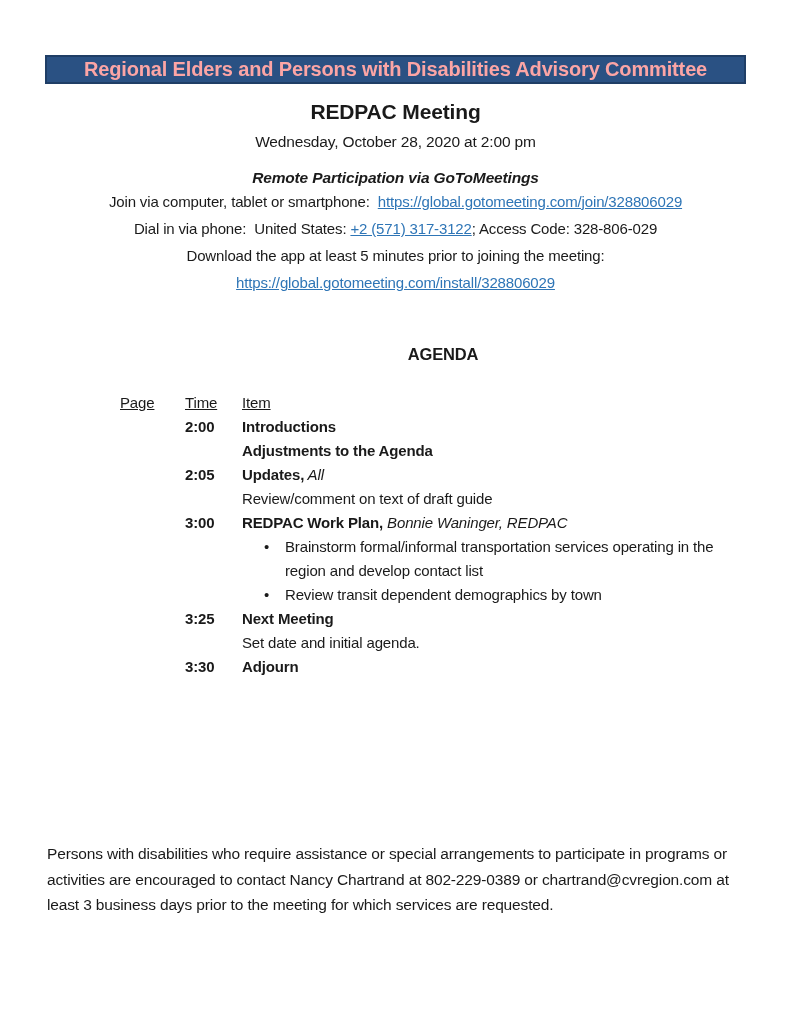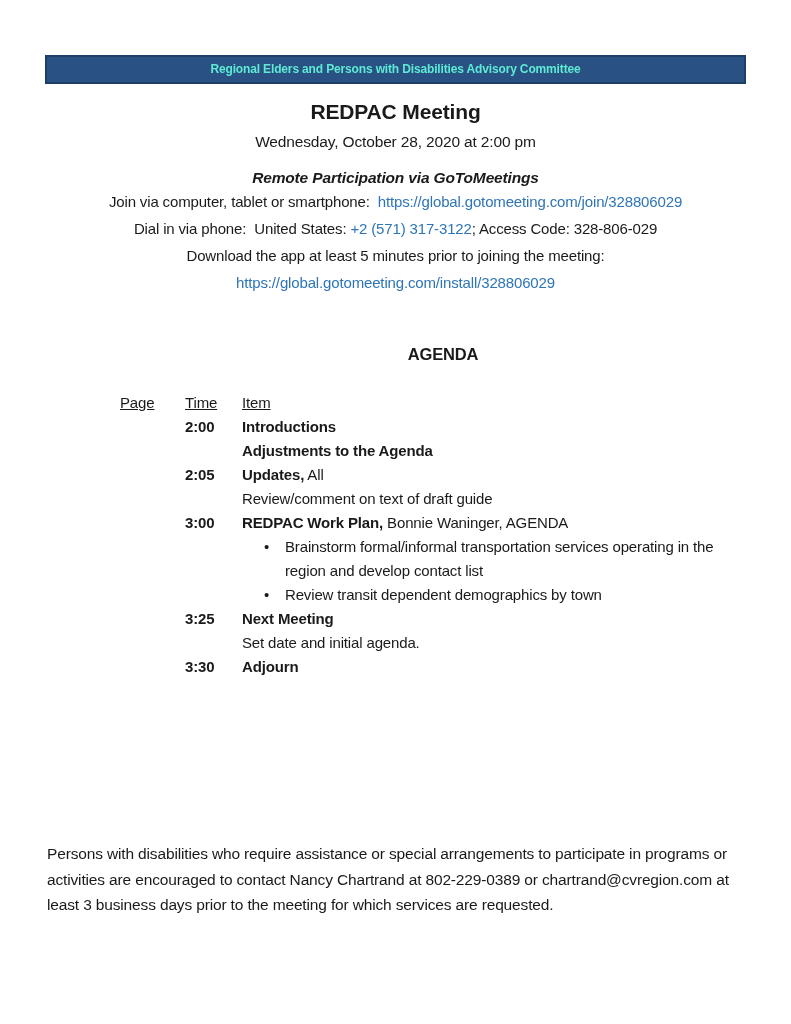--- a/index.html
+++ b/index.html
@@ -21,23 +21,23 @@
     letter-spacing: -0.15px;
   }
   .banner {
     margin: 55px 45px 0 45px;
     width: 701px;
     height: 29px;
     background: var(--banner-bg);
     border: 2px solid var(--banner-border);
     text-align: center;
     line-height: 25px;
-    color: #5eead4;
+    color: #fca5a5;
     font-weight: bold;
-    font-size: 12px;
+    font-size: 20px;
   }
   .title {
     margin-top: 16px;
     text-align: center;
     font-size: 21px;
     font-weight: bold;
     line-height: 24px;
   }
   .datetime {
     margin-top: 8px;
@@ -50,40 +50,41 @@
     margin-top: 16px;
     font-size: 15.5px;
     font-weight: bold;
     font-style: italic;
     line-height: 20px;
   }
   .rline { font-size: 15px; line-height: 27px; }
   .rline span, .rline a { white-space: pre-wrap; }
   a.link {
     color: var(--link-color);
+    text-decoration: underline;
     cursor: pointer;
   }
   .agenda-heading {
     margin: 47px 0 0 95px;
     font-size: 16.5px;
     font-weight: bold;
     line-height: 22px;
     text-align: center;
   }
   .agenda-table { margin: 26px 0 0 100px; font-size: 15px; }
   .ahead, .arow {
     display: grid;
     grid-template-columns: 65px 57px 1fr;
     line-height: 24px;
     margin-left: 20px;
   }
   .ahead .hcell span { text-decoration: underline; }
   .c-time { font-weight: bold; }
   .b { font-weight: bold; }
-  .i { }
+  .i { font-style: italic; }
   .r { font-weight: normal; font-style: normal; }
   .bullet .c-item {
     position: relative;
     padding-left: 43px;
     max-width: 480px;
   }
   .bullet .c-item::before {
     content: "\2022";
     position: absolute;
     left: 22px;
@@ -149,21 +150,21 @@
           <div class="c-item"><span class="b">Updates,</span><span class="i"> All</span></div>
         </div>
         <div class="arow">
           <div class="c-page"></div>
           <div class="c-time"></div>
           <div class="c-item"><span class="r">Review/comment on text of draft guide</span></div>
         </div>
         <div class="arow">
           <div class="c-page"></div>
           <div class="c-time">3:00</div>
-          <div class="c-item"><span class="b">REDPAC Work Plan,</span><span class="i"> Bonnie Waninger, AGENDA</span></div>
+          <div class="c-item"><span class="b">REDPAC Work Plan,</span><span class="i"> Bonnie Waninger, REDPAC</span></div>
         </div>
         <div class="arow bullet">
           <div class="c-page"></div>
           <div class="c-time"></div>
           <div class="c-item"><span class="r">Brainstorm formal/informal transportation services operating in the region and develop contact list</span></div>
         </div>
         <div class="arow bullet">
           <div class="c-page"></div>
           <div class="c-time"></div>
           <div class="c-item"><span class="r">Review transit dependent demographics by town</span></div>

